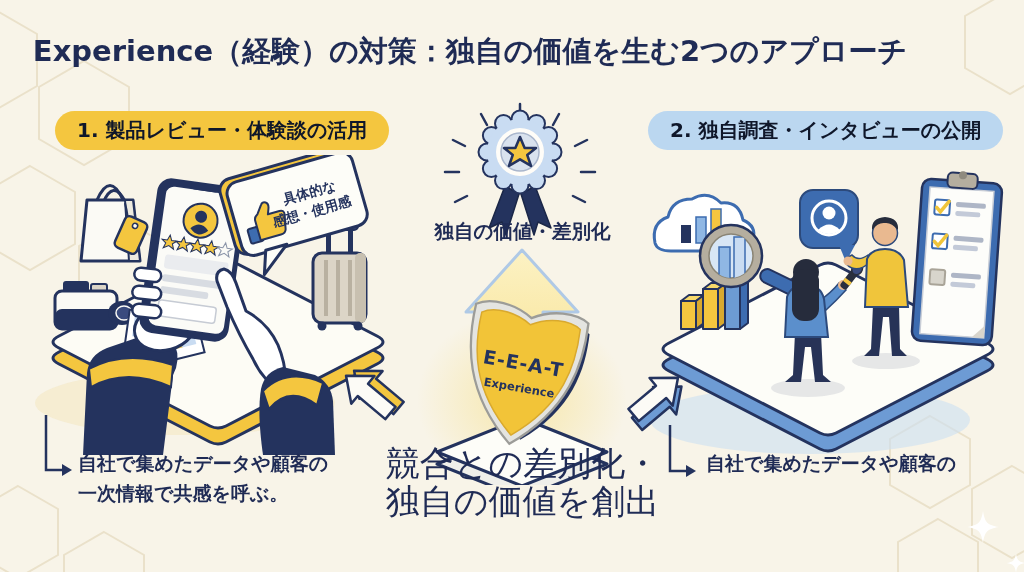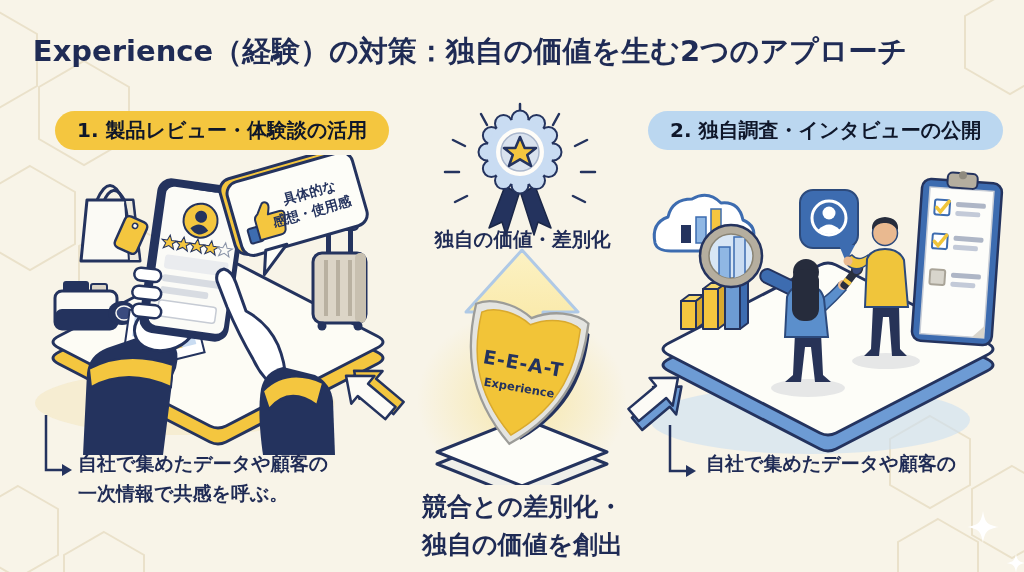--- a/index.html
+++ b/index.html
@@ -7,23 +7,23 @@
   .stage{position:relative;width:1024px;height:572px;background:#F8F4E8;overflow:hidden;
          font-family:"DejaVu Sans","Liberation Sans",sans-serif;color:#1F2B55;}
   .abs{position:absolute;}
   .title{left:0;top:32px;width:940px;text-align:center;font-size:29px;font-weight:800;
          color:#1F2B55;white-space:nowrap;letter-spacing:0px;}
   .badge{top:111px;padding:6px 22px;border-radius:22px;font-size:20px;font-weight:800;
          color:#0f172a;white-space:nowrap;}
   .badge.yellow{left:55px;background:#F4C63F;}
   .badge.blue{left:648px;background:#BBD7F0;text-align:center;}
   .medal-caption{left:415px;top:218px;width:215px;text-align:center;font-size:19.5px;
-                 font-weight:800;white-space:nowrap;margin-top:8px;}
-  .conclusion{left:330px;top:488px;width:385px;text-align:center;font-size:25px;
-              font-weight:700;line-height:38px;white-space:nowrap;}
+                 font-weight:800;white-space:nowrap;}
+  .conclusion{left:330px;top:444px;width:385px;text-align:center;font-size:34px;
+              font-weight:400;line-height:38px;white-space:nowrap;}
   .desc{top:448px;font-size:19px;font-weight:700;line-height:30px;white-space:nowrap;}
   .desc.left{left:78px;}
   .desc.right{left:706px;}
   .desc span{display:block;}
   svg{position:absolute;display:block;}
   svg text{font-family:"DejaVu Sans","Liberation Sans",sans-serif;font-weight:bold;fill:#24335E;}
 </style>
 </head>
 <body>
 

